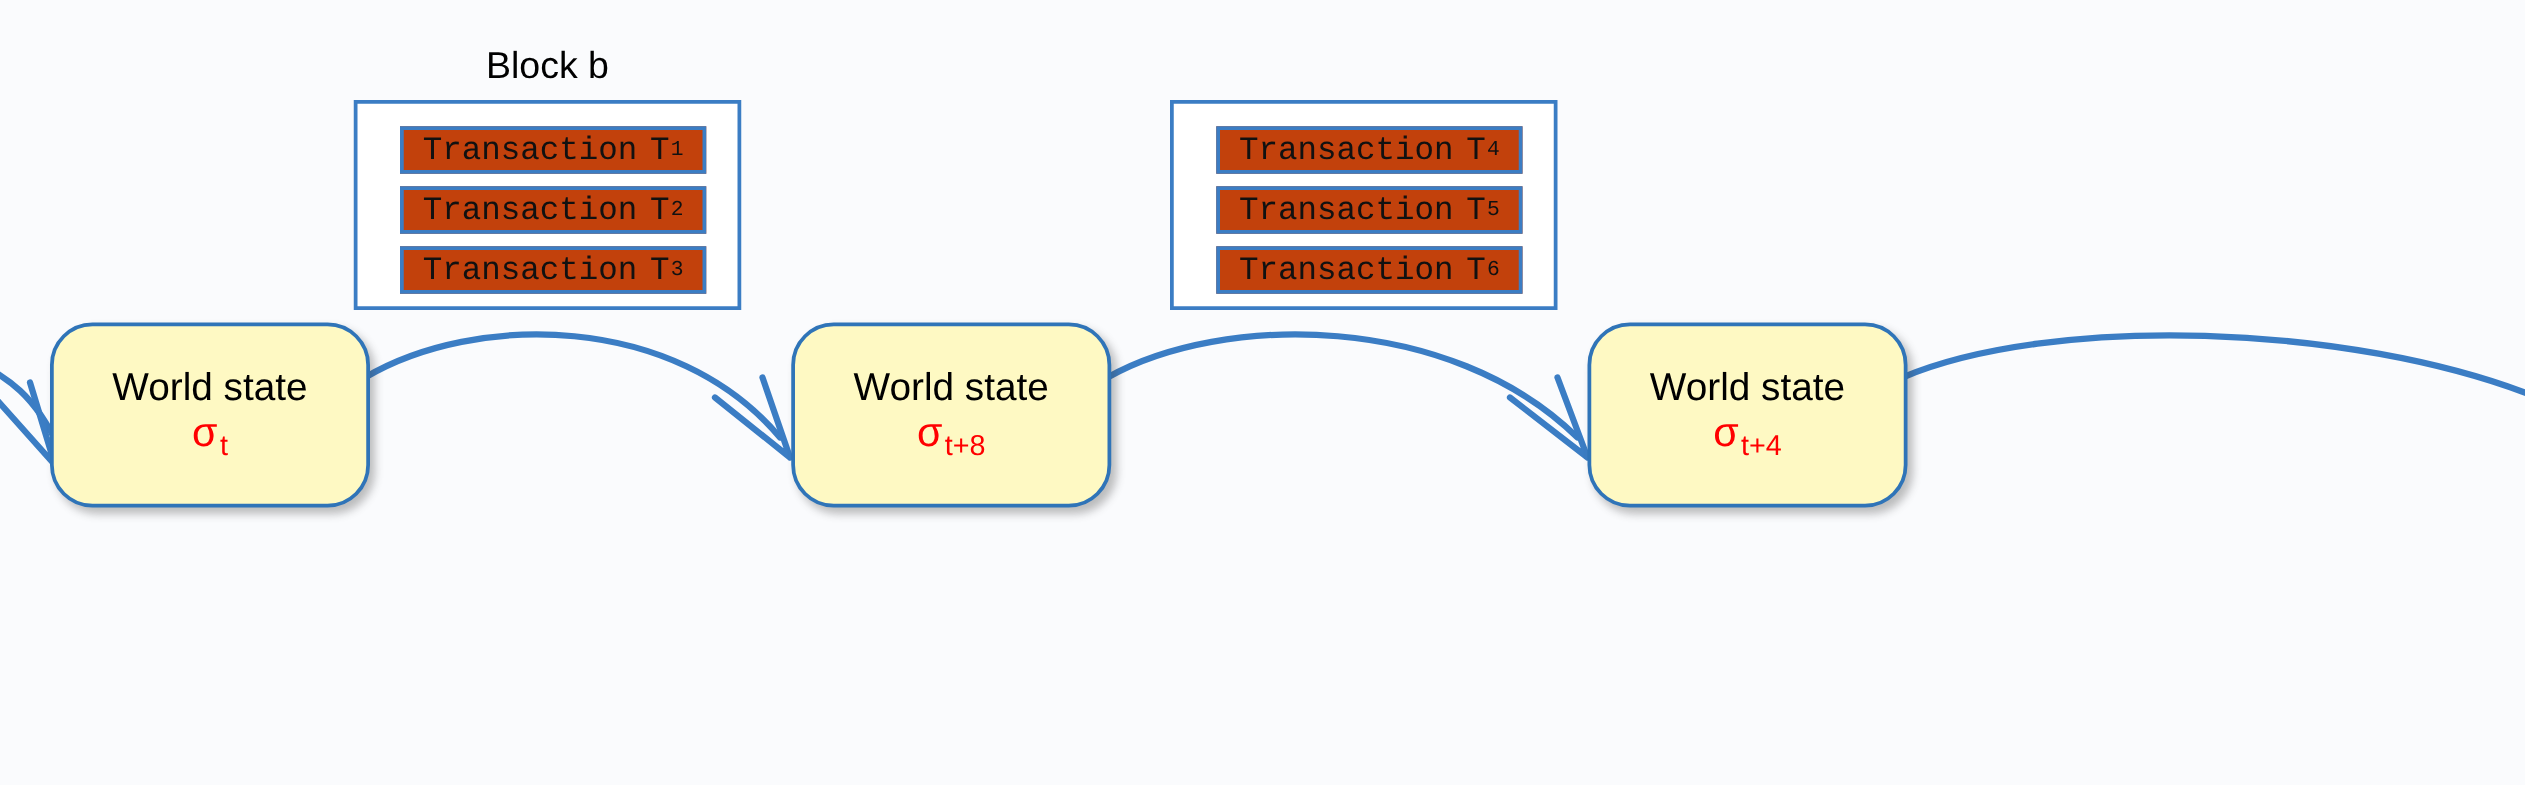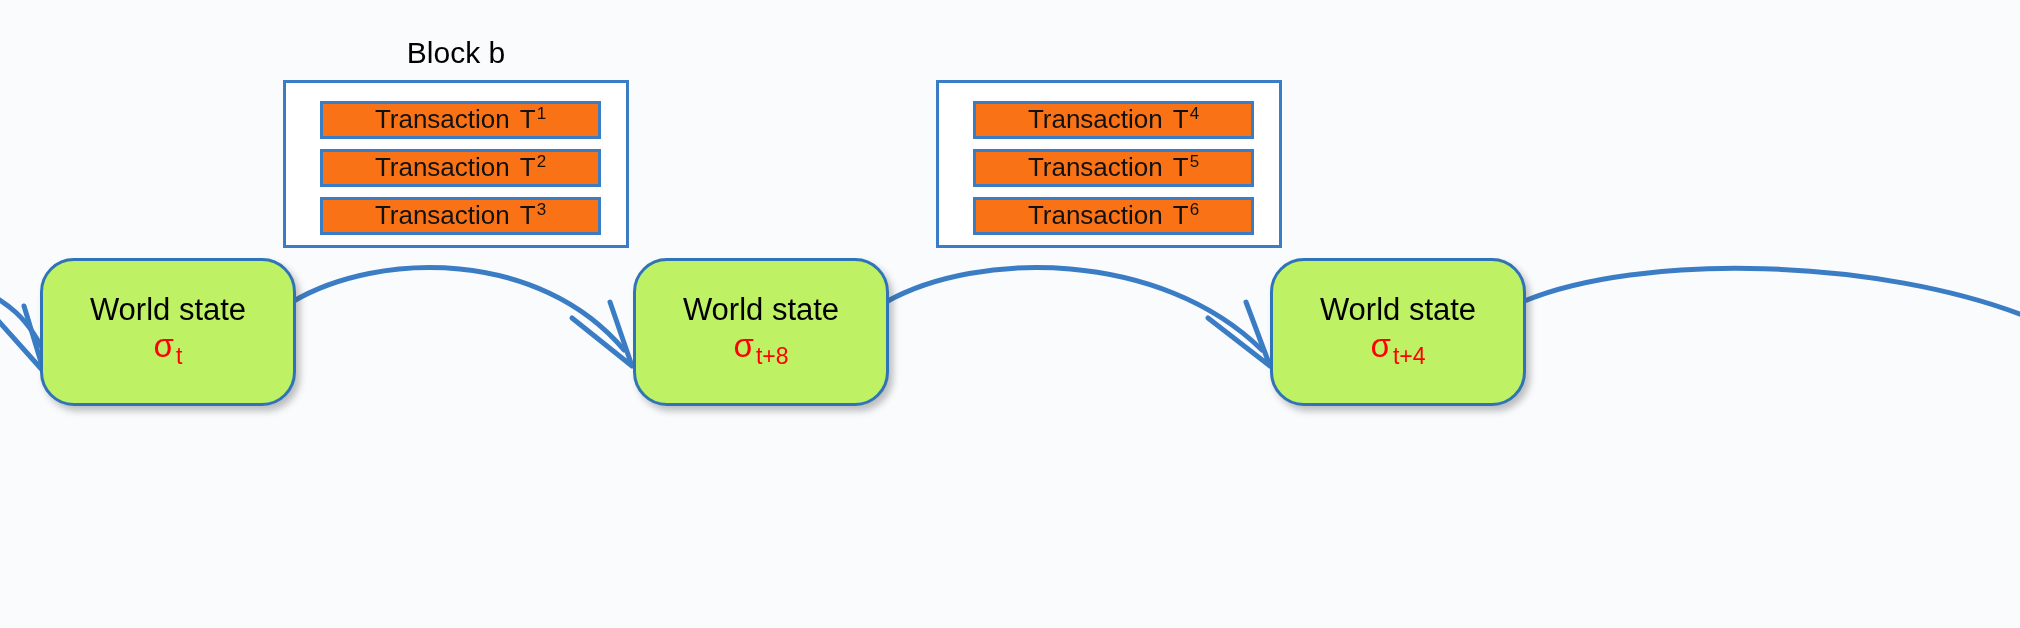--- a/index.html
+++ b/index.html
@@ -22,21 +22,20 @@
     left: 0;
     top: 0;
     width: 2020px;
     height: 628px;
     pointer-events: none;
   }
 
   
   .block {
     position: absolute;
-    padding-left: 36px;
   }
   .block-title {
     position: absolute;
     top: -44px;
     left: 0;
     width: 100%;
     text-align: center;
     font-size: 30px;
     color: #000000;
     line-height: 34px;
@@ -57,44 +56,45 @@
     left: 37px;
     top: 21px;
     right: 28px;
     display: flex;
     flex-direction: column;
     gap: 10px;
   }
   .tx {
     height: 38px;
     border: 3px solid #3b7dc4;
-    background: #f97316;
+    background: #c2410c;
     box-sizing: border-box;
     display: flex;
-    align-items: flex-start;
+    align-items: center;
     justify-content: center;
     font-size: 26px;
     color: #111111;
     white-space: nowrap;
+    font-family: Liberation Mono, monospace;
   }
   .tx .sub {
     font-size: 17px;
     vertical-align: sub;
     margin-left: 1px;
   }
   .tx .txname { margin-right: 10px; }
 
   
   .state {
     position: absolute;
     width: 256px;
     height: 148px;
     border: 3px solid #2f74b8;
     border-radius: 34px;
-    background: #bef264;
+    background: #fef9c3;
     box-sizing: border-box;
     box-shadow: 4px 5px 7px rgba(60,60,60,0.33);
     display: flex;
     flex-direction: column;
     align-items: center;
     justify-content: center;
   }
   .state-label {
     font-size: 31px;
     color: #000000;

